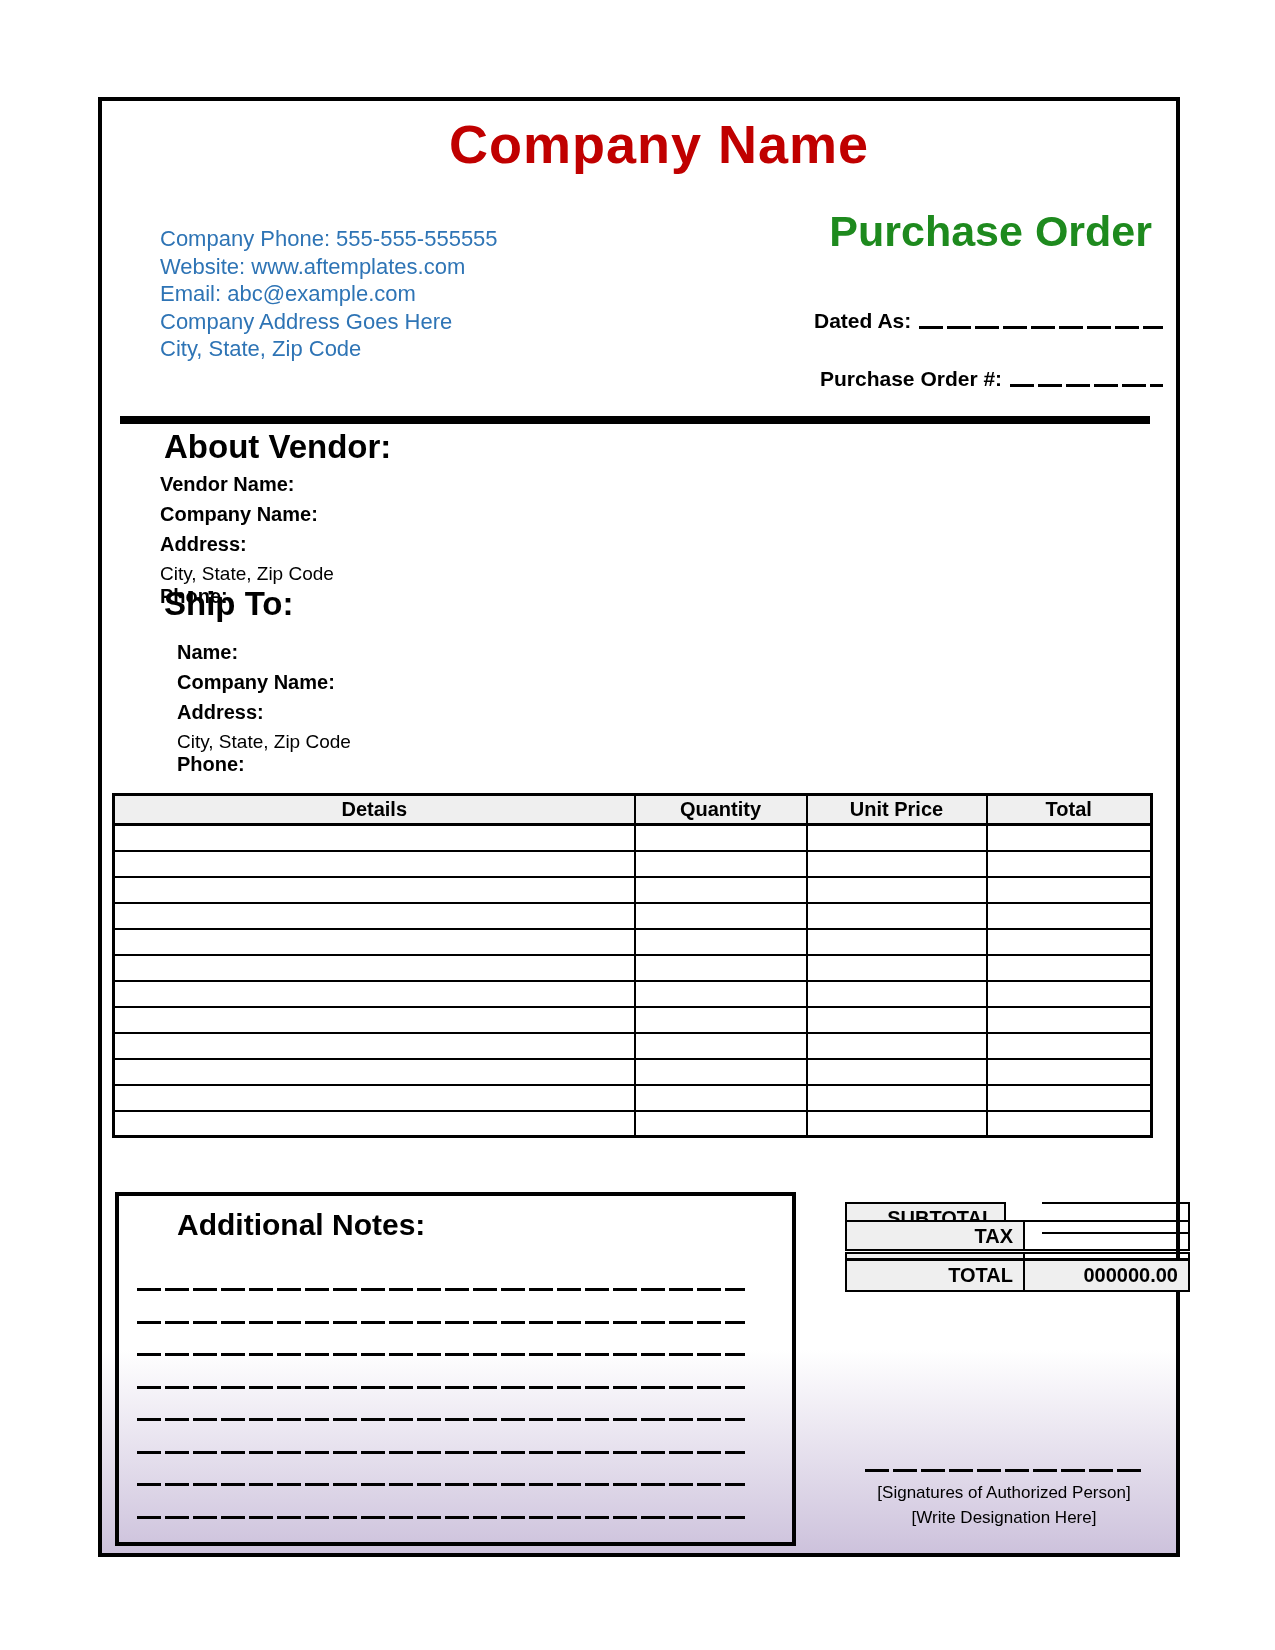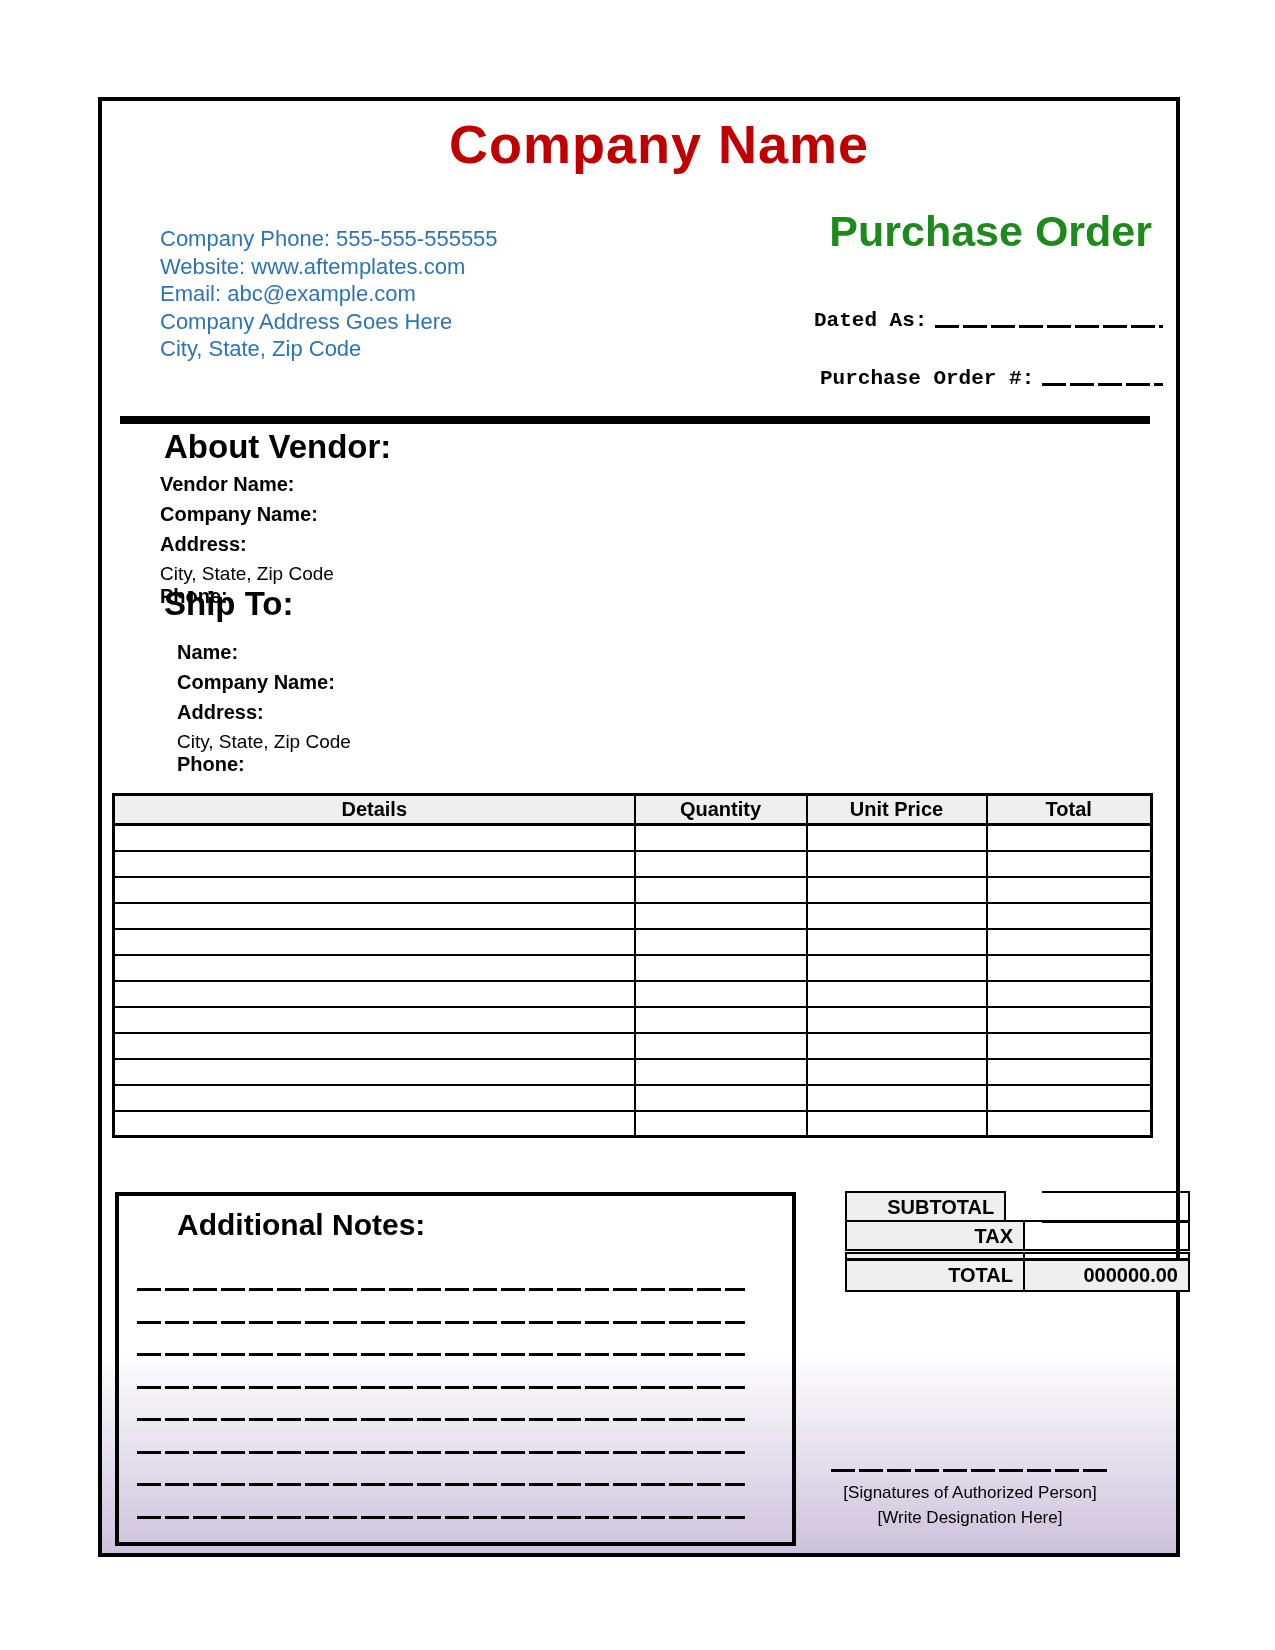--- a/index.html
+++ b/index.html
@@ -21,21 +21,21 @@
 
   .po-title{top:106px; right:24px; font-size:43px; font-weight:bold; color:var(--green);}
 
   .flex-row{display:flex; align-items:baseline;}
   .uline{height:3px;
     background-image:repeating-linear-gradient(to right,#000 0,#000 24px,transparent 24px,transparent 28px);}
   .fill-line{flex:1 1 auto; align-self:flex-end; margin-bottom:4px; margin-left:8px;}
 
   .dated-row{left:672px; right:13px; top:208px;}
   .po-row{left:678px; right:13px; top:266px;}
-  .dated-row .lbl, .po-row .lbl{font-size:21px; font-weight:bold; white-space:nowrap;font-family:Liberation Mono, monospace;}
+  .dated-row .lbl, .po-row .lbl{font-size:21px; font-weight:bold; white-space:nowrap;}
 
   .divider{left:18px; top:315px; width:1030px; height:8px; background:#000;}
 
   .section-heading{font-size:33px; font-weight:bold;}
   .vendor-heading{left:22px; top:327px;}
   .ship-heading{left:22px; top:484px;}
 
   .field-rows{display:block;}
   .vendor-rows{left:18px; right:33px; top:372px;}
   .ship-rows{left:35px; right:33px; top:540px;}
@@ -50,34 +50,34 @@
     border-bottom:3px solid #000; font-size:20px; font-weight:bold; text-align:center;}
   table.items td{height:26px; border:2px solid #000; background:transparent;}
   .col-details{width:521px;} .col-qty{width:172px;} .col-unit{width:180px;} .col-total{width:165px;}
 
   .totals{left:703px; top:1086px; width:345px; height:110px;}
   .t-row{position:absolute; display:flex; width:345px;}
   .t-label{width:180px; background:var(--hdrbg); border:2px solid #000;
     font-size:20px; font-weight:bold; text-align:right; padding:3px 10px 0 0;}
   .t-value{width:165px; border:2px solid #000; border-left:none;
     font-size:20px; font-weight:bold; text-align:right; padding:3px 10px 0 0;}
-  .row-subtotal{top:4px; height:32px;gap:36px;}
+  .row-subtotal{top:15px; height:32px;gap:36px;}
   .row-tax{top:33px; height:31px;}
   .row-spacer{top:65px; height:8px;}
   .row-spacer .t-label,.row-spacer .t-value{padding:0;}
   .row-total{top:72px; height:33px;}
   .row-total .t-value{background:var(--hdrbg);}
 
   .notes-box{left:13px; top:1091px; width:681px; height:354px; border:4px solid #000;
     background:transparent;}
   .notes-heading{margin:12px 0 0 18px; font-size:30px; font-weight:bold;}
   .notes-lines{position:absolute; left:18px; right:47px; top:92px;}
   .notes-line{height:3px; margin-bottom:29.5px;}
 
-  .signature{left:689px; top:1368px; width:318px; text-align:center; font-size:17px;}
+  .signature{left:723px; top:1368px; width:318px; text-align:center; font-size:17px;}
   .sig-line{width:100%; margin-bottom:8px;}
   .sig-text{line-height:25px;}
 </style>
 </head>
 <body>
 
 <div class="page">
 
   <div class="abs company-title">Company Name</div>
 

